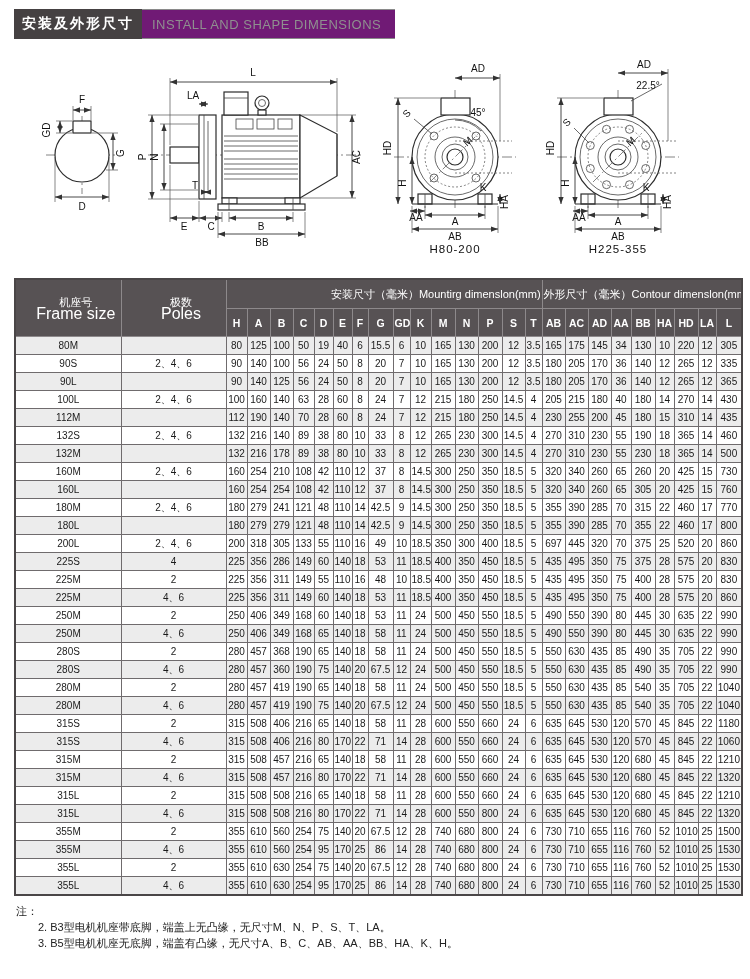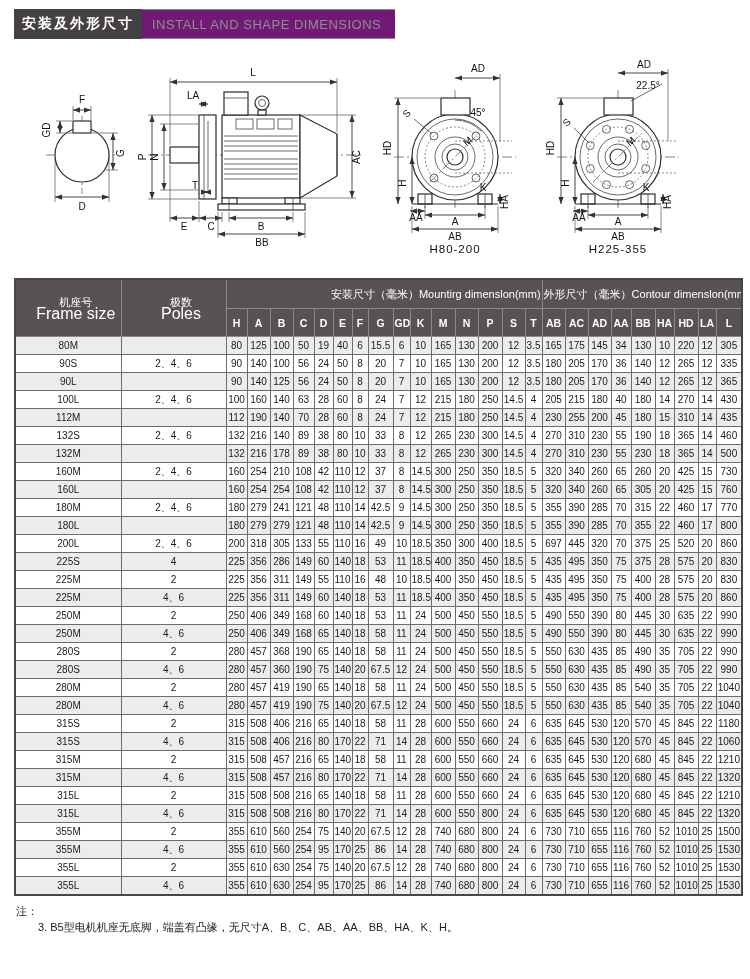--- a/index.html
+++ b/index.html
@@ -1241,15 +1241,18 @@
         <td>1530</td>
       </tr>
     </tbody>
 </table>
 
 <div class="notes">
   <div class="row">
     <span class="lbl">注：</span>
   </div>
   <div class="row">
+      <span class="ind">2. B3型电机机座带底脚，端盖上无凸缘，无尺寸M、N、P、S、T、LA。</span>
+    </div>
+  <div class="row">
       <span class="ind">3. B5型电机机座无底脚，端盖有凸缘，无尺寸A、B、C、AB、AA、BB、HA、K、H。</span>
     </div>
 </div>
 
 </body></html>

